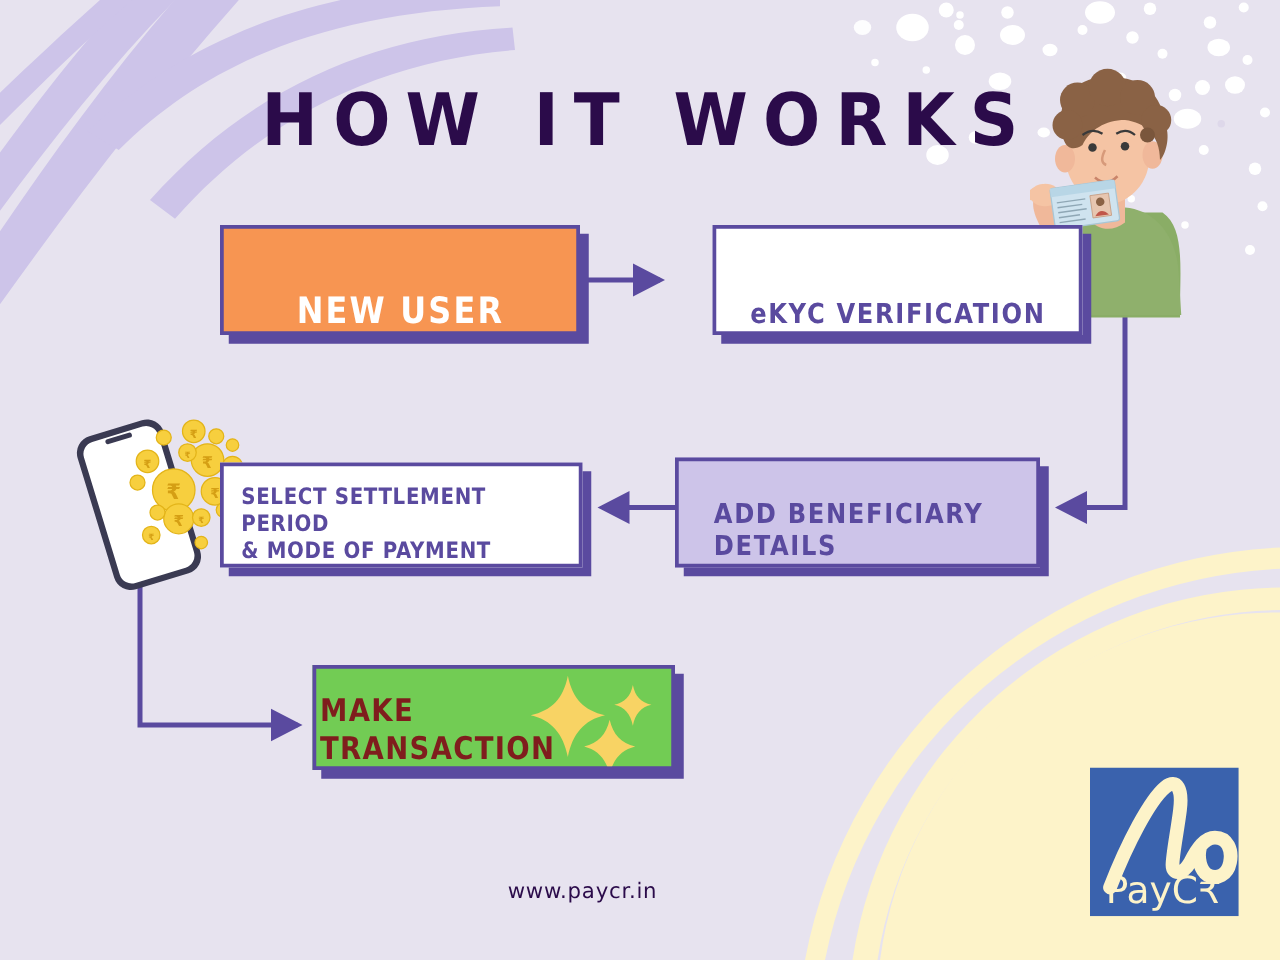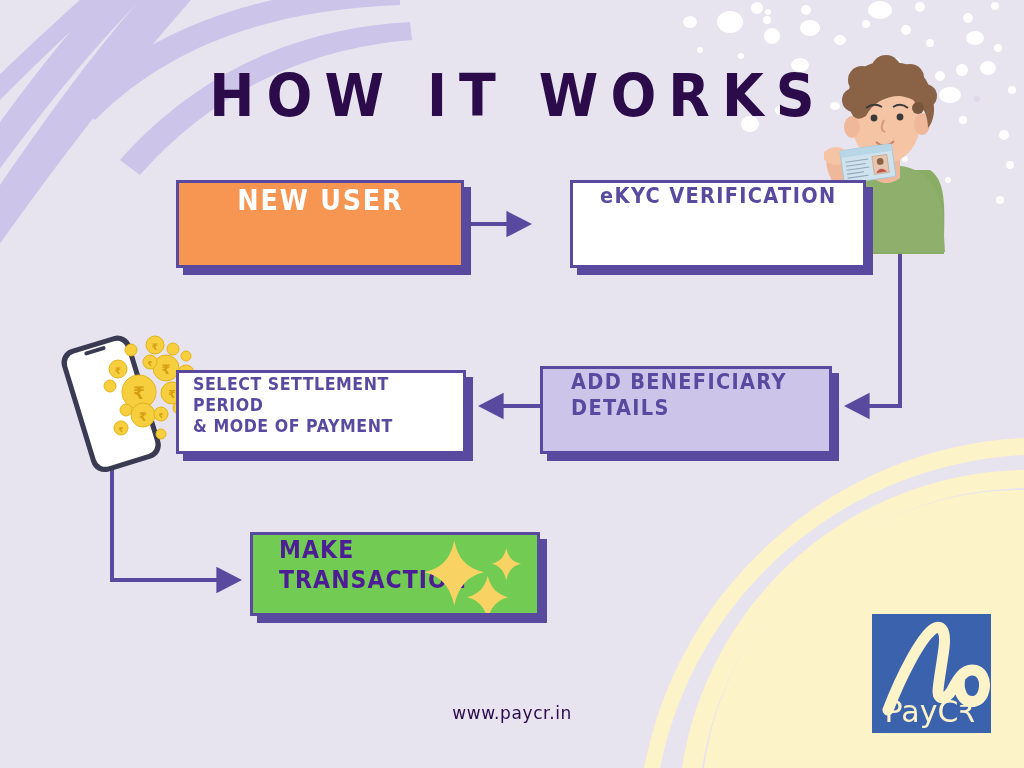--- a/index.html
+++ b/index.html
@@ -42,21 +42,21 @@
     text-indent: 13px;
   }
 
   
   .box {
     position: absolute;
     box-sizing: border-box;
     border: 3px solid #5a4a9f;
     box-shadow: 7px 7px 0 0 #5a4a9f;
     display: flex;
-    align-items: flex-start;
+    align-items: flex-end;
     font-family: "DejaVu Sans", sans-serif;
     font-weight: bold;
     line-height: 1.18;
     letter-spacing: 1px;
   }
   .box .label { display: block; transform: scaleX(0.88); transform-origin: left center; }
   .box.center { justify-content: center; }
   .box.center .label { transform-origin: center center; }
 
   #box-new-user {
@@ -88,40 +88,40 @@
     left: 176px; top: 370px; width: 290px; height: 84px;
     background: #ffffff;
     color: #5a4a9f;
     font-size: 18px;
     padding-left: 14px;
     letter-spacing: 0.6px;
   }
   #box-make-transaction {
     left: 250px; top: 532px; width: 290px; height: 84px;
     background: #72cc54;
-    color: #4c1d95;
+    color: #7f1d1d;
     font-size: 25px;
-    padding-left: 26px;
+    padding-left: 3px;
     letter-spacing: 1.2px;
   }
 
   .sparkles {
     position: absolute;
     right: 6px;
     top: 0;
     width: 120px;
     height: 100%;
   }
 
   
   .footer-url {
     position: absolute;
     left: 0;
     top: 703px;
-    width: 1024px;
+    width: 932px;
     text-align: center;
     font-family: "DejaVu Sans", sans-serif;
     font-size: 17px;
     letter-spacing: 0.6px;
     color: #2b0b4a;
   }
 
   
   #logo {
     position: absolute;

